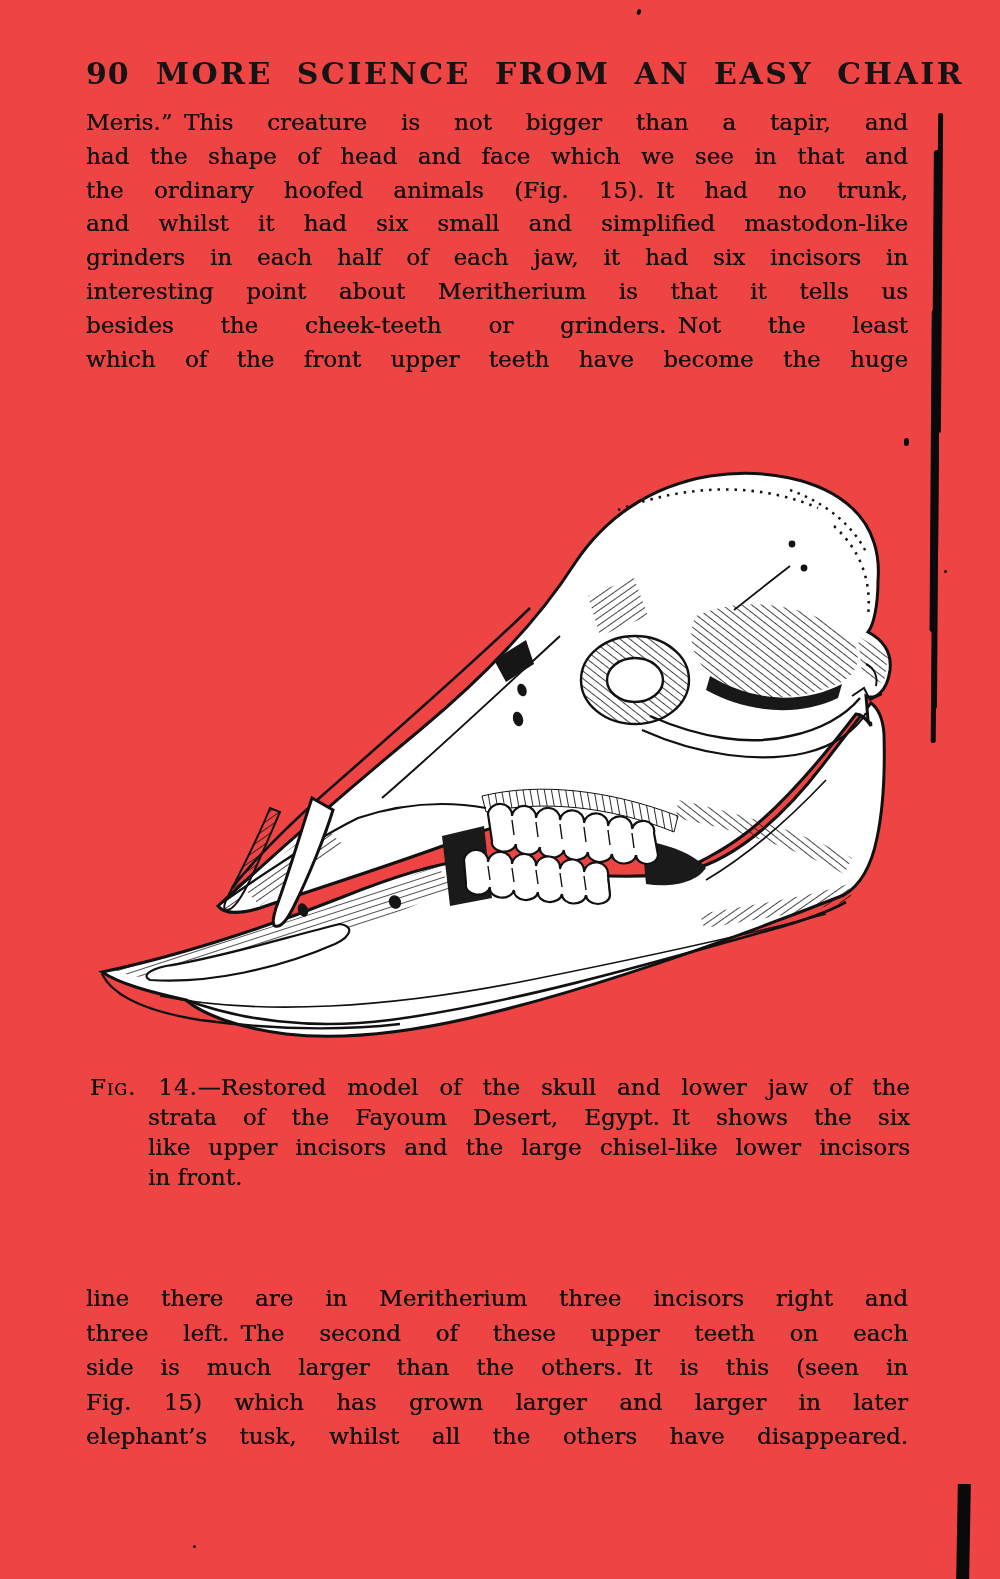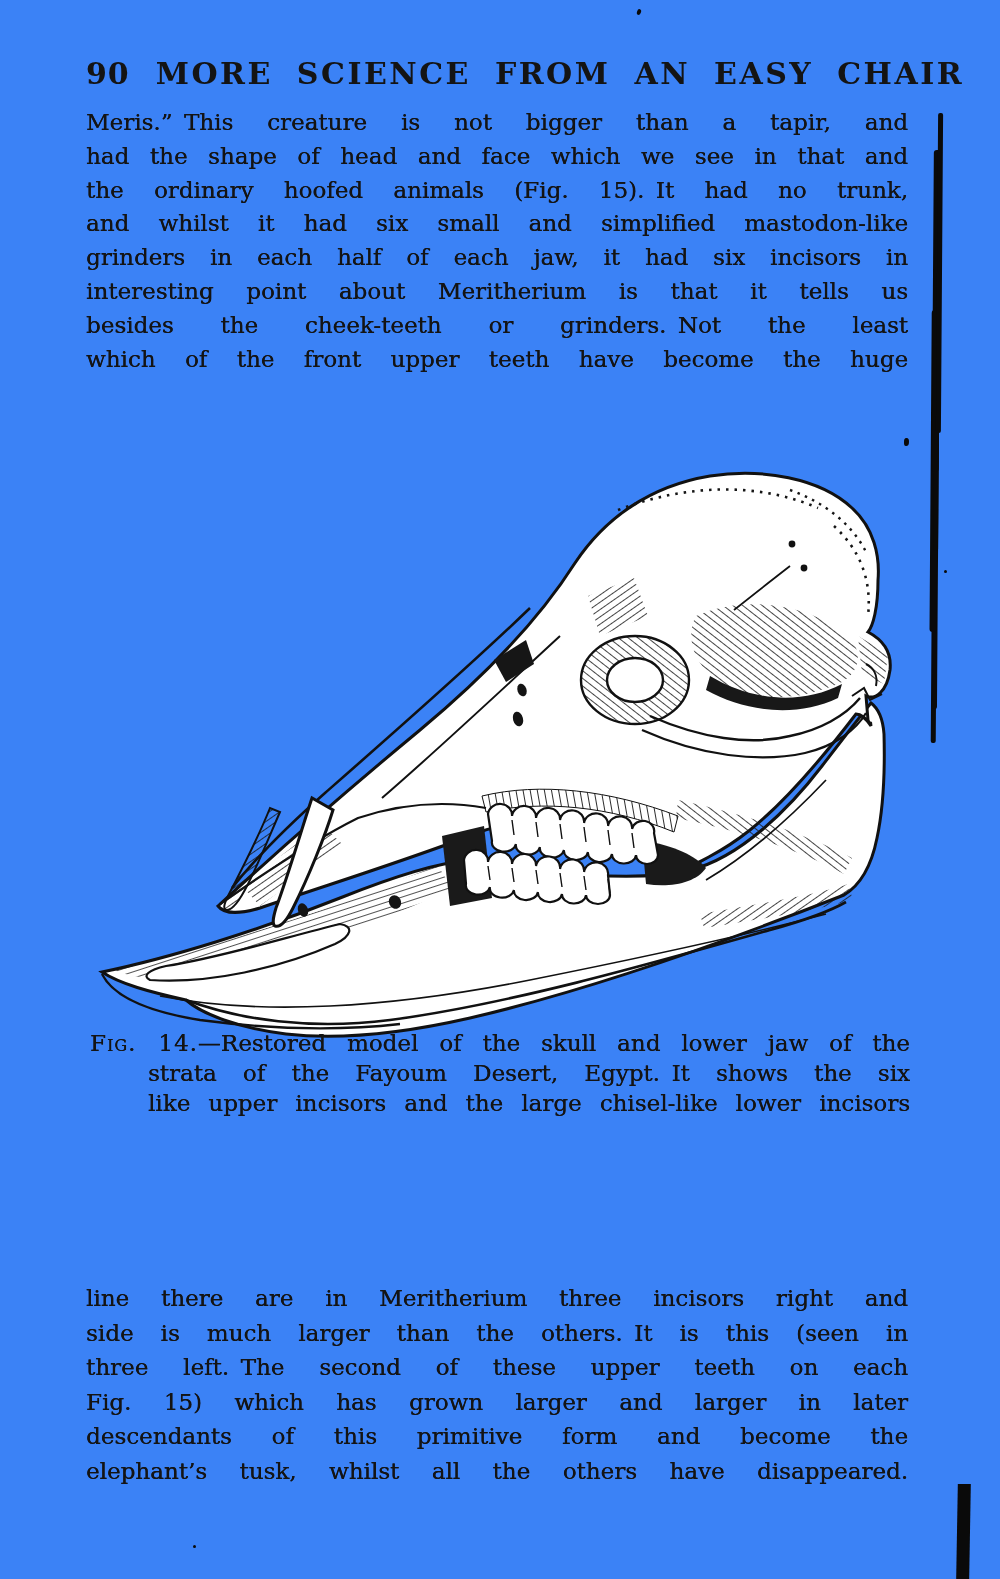--- a/index.html
+++ b/index.html
@@ -1,17 +1,17 @@
 <!DOCTYPE html>
 <html><head>
 <meta charset="utf-8">
 <style>
   html,body { margin:0; padding:0; background:#ffffff; }
   .page {
-    position:relative; width:1000px; height:1579px; background:#3b82f6;
+    position:relative; width:1000px; height:1579px; background:#ef4444;
     font-family:"DejaVu Serif", serif; color:#141414; overflow:hidden;
   }
   
   .running-head {
     position:absolute; left:86px; top:56px; width:822px;
     font-size:30px; font-weight:bold; letter-spacing:2.5px; word-spacing:11px;
     white-space:nowrap;
   }
   .running-head .pagenum { margin-right:26px; letter-spacing:1px; }
   
@@ -21,21 +21,21 @@
     text-shadow:0.3px 0 0 currentColor;
   }
   .para-top { top:106px; }
   .para-bottom { top:1281px; line-height:34.6px; }
   .tline { text-align:justify; text-align-last:justify; white-space:normal; }
   
   .figure-wrap { position:absolute; left:90px; top:468px; width:820px; height:590px; }
   .figure-wrap svg { display:block; width:820px; height:590px; }
   
   .caption {
-    position:absolute; left:90px; top:1028px; width:820px;
+    position:absolute; left:90px; top:1072px; width:820px;
     font-size:23px; line-height:30px;
     text-shadow:0.25px 0 0 currentColor;
   }
   .cline { text-align:justify; text-align-last:justify; }
   .cline.indent { padding-left:58px; }
   .cline.no-just { text-align:left; text-align-last:left; }
   .caplabel { font-variant:small-caps; letter-spacing:1px; }
   
   .artifact { position:absolute; background:#0a0a0a; }
   .smear-right {
@@ -211,28 +211,28 @@
         <path d="M 222,330 C 212,360 198,408 186,440 C 183,450 182,456 185,458
                  C 191,460 197,452 203,440 C 219,408 235,368 243,342 Z" fill="#ffffff" stroke="#111111" stroke-width="3"></path>
       </g>
     </svg>
   </figure>
 
   <figcaption class="caption">
     <div class="cline first"><span class="caplabel">Fig. 14.</span><span>—Restored model of the skull and lower jaw of the</span></div>
     <div class="cline indent">strata of the Fayoum Desert, Egypt. It shows the six</div>
     <div class="cline indent">like upper incisors and the large chisel-like lower incisors</div>
+    <div class="cline indent no-just">in front.</div>
   </figcaption>
 
   <div class="body-text para-bottom">
     <div class="tline">line there are in Meritherium three incisors right and</div>
+    <div class="tline">three left. The second of these upper teeth on each</div>
     <div class="tline">side is much larger than the others. It is this (seen in</div>
-    <div class="tline">three left. The second of these upper teeth on each</div>
     <div class="tline">Fig. 15) which has grown larger and larger in later</div>
-    <div class="tline">descendants of this primitive form and become the</div>
     <div class="tline">elephant’s tusk, whilst all the others have disappeared.</div>
   </div>
 
   <div class="artifact smear-right"></div>
   <div class="artifact bar-bottom-right"></div>
   <div class="artifact dot-a"></div>
   <div class="artifact dot-b"></div>
   <div class="artifact dot-c"></div>
   <div class="artifact dot-d"></div>
 

